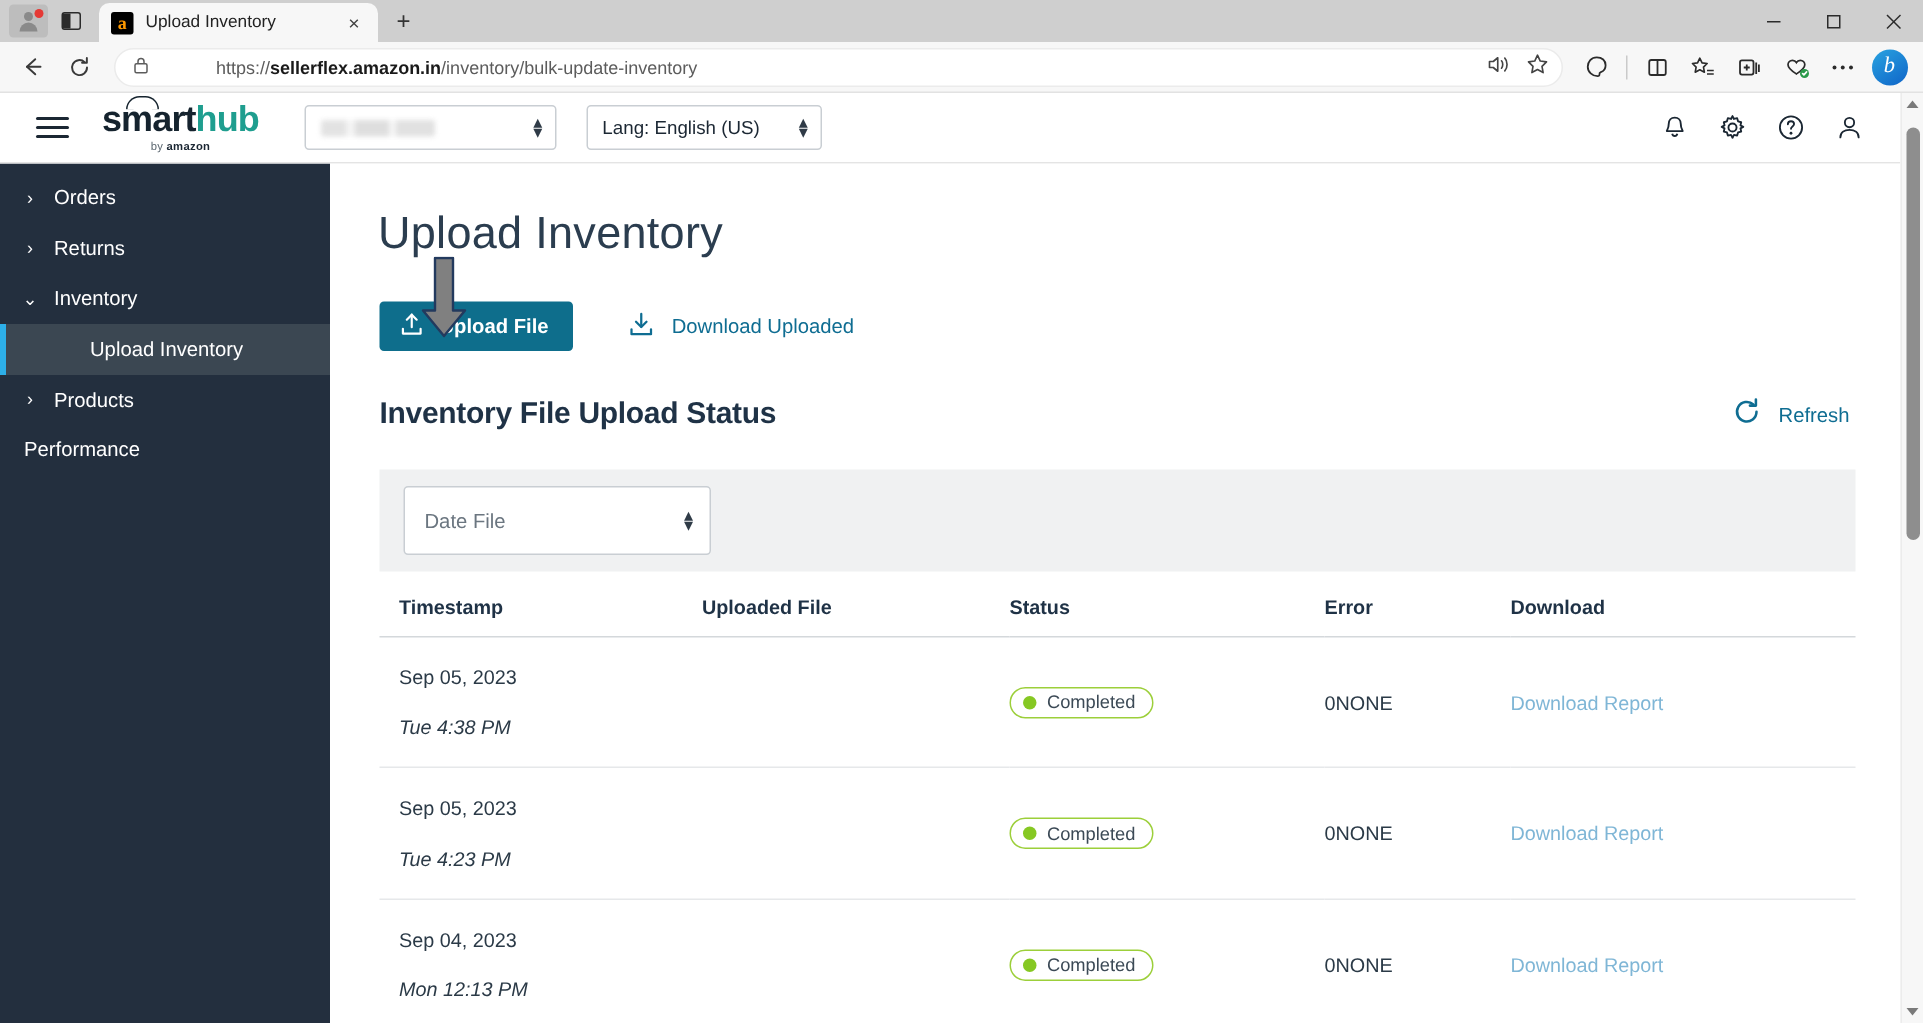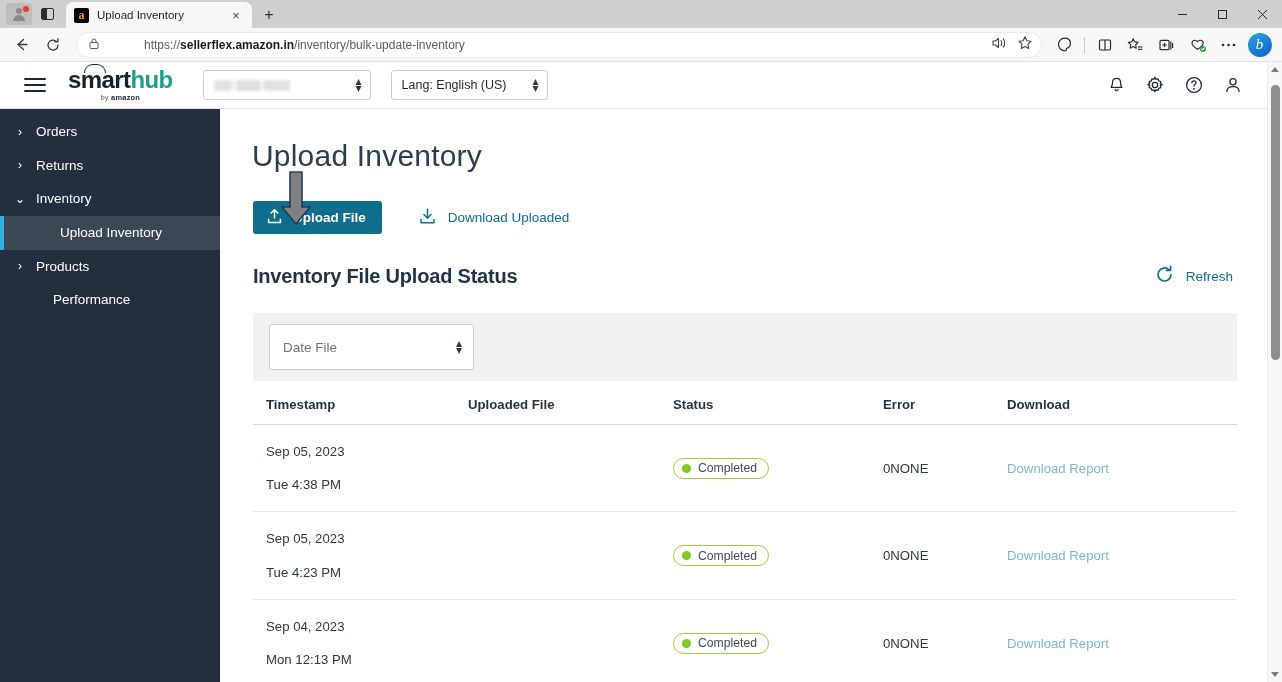--- a/index.html
+++ b/index.html
@@ -114,21 +114,21 @@
 
   .sidebar {
     width: 220px; background: #232f3e; flex:none; padding-top: 6px;
     display:flex; flex-direction:column; overflow:hidden;
   }
   .nav-item {
     height: 33.5px; display:flex; align-items:center; color:#ffffff;
     font-size: 13.5px; padding-left: 14px; gap: 10px; position: relative;
   }
   .nav-item .chev { width: 12px; font-size: 12px; color:#fff; display:flex; justify-content:center; }
-  .nav-item.noicon { padding-left: 35px; margin-left: 18px; }
+  .nav-item.noicon { padding-left: 16px; }
   .nav-item.sub {
     background: #3b4752; height: 34px; padding-left: 60px; font-size: 13.5px;
   }
   .nav-item.sub:before {
     content:""; position:absolute; left:0; top:0; bottom:0; width: 4px; background:#2dafe8;
   }
 
   .content {
     flex: 1; background: #ffffff; overflow: hidden; position: relative;
     padding: 0 30px 0 14px;
@@ -180,21 +180,21 @@
     vertical-align: middle;
   }
   .c-ts { width: 215px; padding-left: 13px !important; }
   .c-file { width: 205px; }
   .c-status { width: 210px; }
   .c-err { width: 124px; }
   .c-dl { width: auto; }
   th.c-ts { padding-left: 13px !important; }
 
   .ts-date { line-height: 1; margin-bottom: 20px; }
-  .ts-time { line-height: 1; }
+  .ts-time { line-height: 1; font-style: italic; }
 
   .badge {
     display:inline-flex; align-items:center; gap:7px; border:1px solid #9ccf3a;
     border-radius: 11px; height: 21px; padding: 0 11px 0 8px; font-size: 12.2px; color:#3c4a56;
     background:#fff;
   }
   .badge .dot { width:9px; height:9px; border-radius:50%; background:#86c823; }
   .dl-link { color:#7fb6d6; font-size:13.2px; }
 
   

